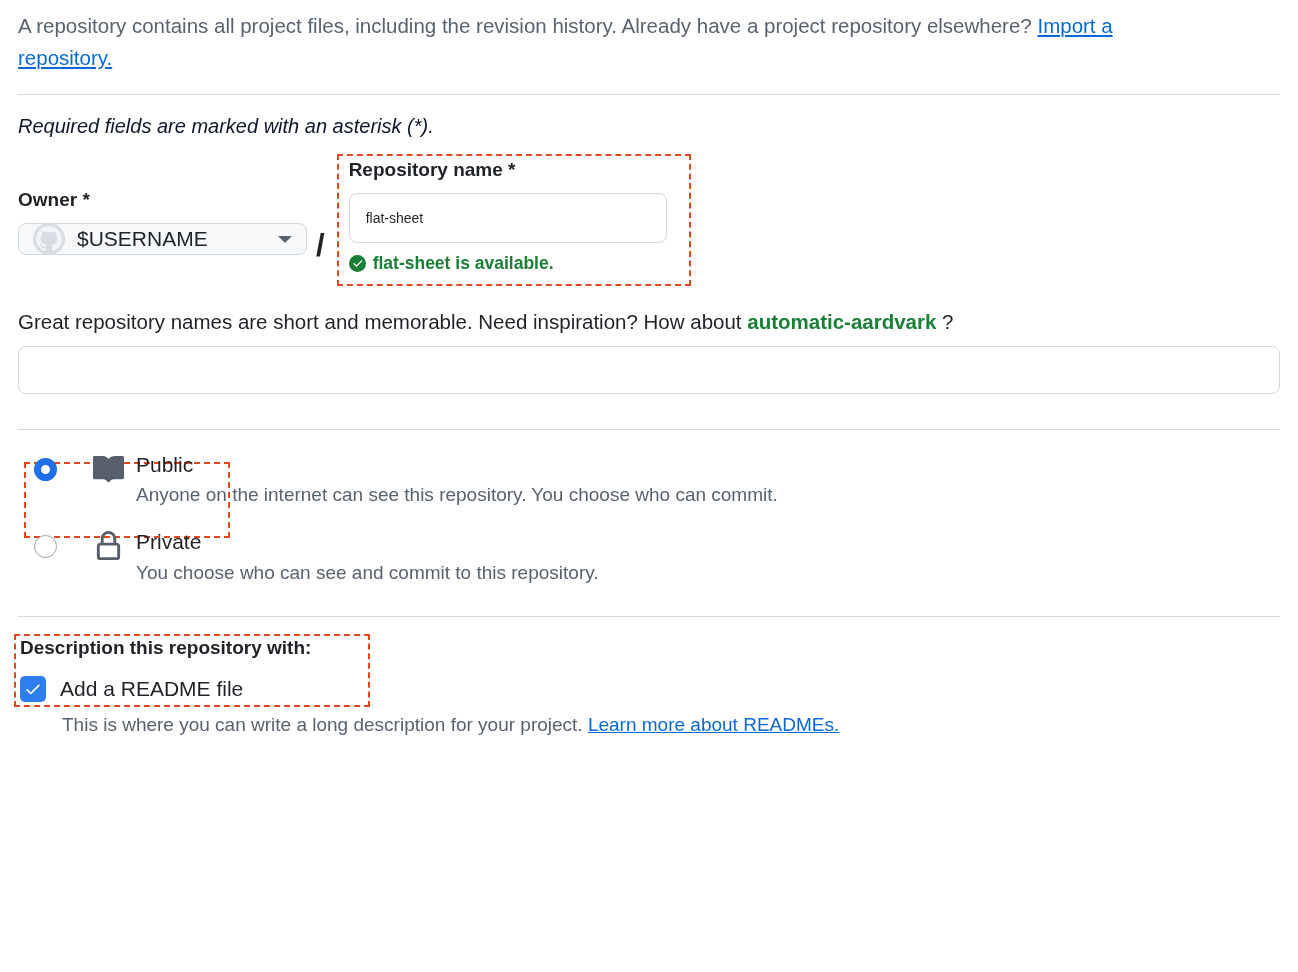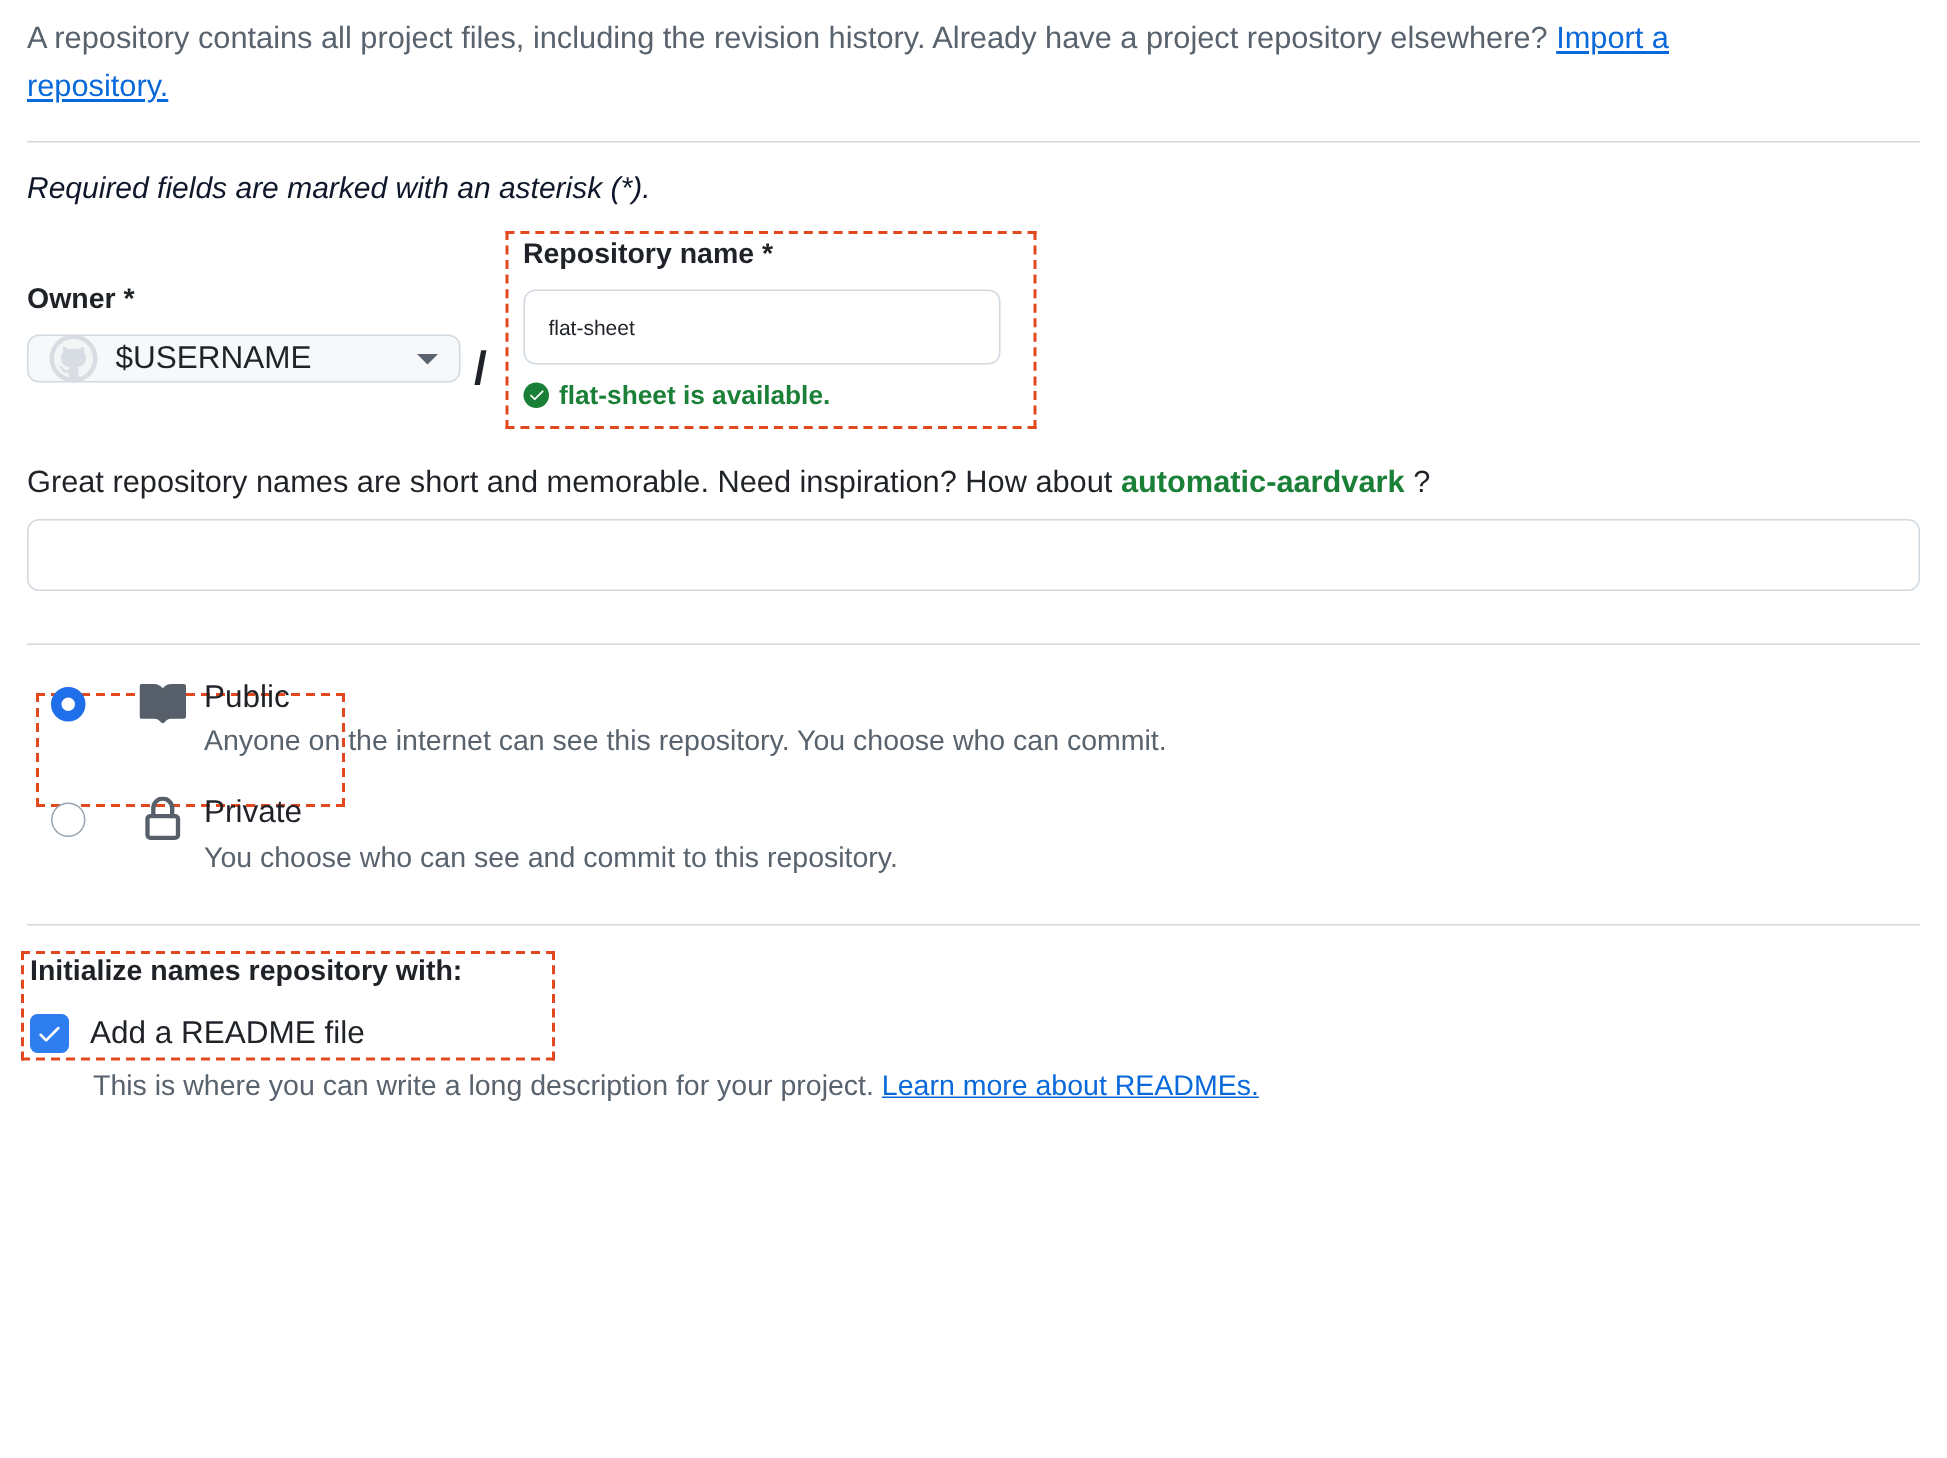--- a/index.html
+++ b/index.html
@@ -376,21 +376,21 @@
           <div class="vis-desc">You choose who can see and commit to this repository.</div>
         </div>
       </div>
     </div>
 
     <hr class="divider d3">
 
     <div class="init-group">
       <div class="dash-box" style="left:-4px; top:-3px; width:356px; height:73px;"></div>
 
-      <div class="init-title">Initialize names repository with:</div>
+      <div class="init-title">Description this repository with:</div>
 
       <div class="check-row">
         <span class="checkbox">
           <svg width="18" height="18" viewBox="0 0 16 16" aria-hidden="true">
             <path fill="#ffffff" d="M13.78 4.22a.75.75 0 0 1 0 1.06l-7.25 7.25a.75.75 0 0 1-1.06 0L2.22 9.28a.75.75 0 1 1 1.06-1.06L6 10.94l6.72-6.72a.75.75 0 0 1 1.06 0Z"></path>
           </svg>
         </span>
         <span class="check-label">Add a README file</span>
       </div>
 

